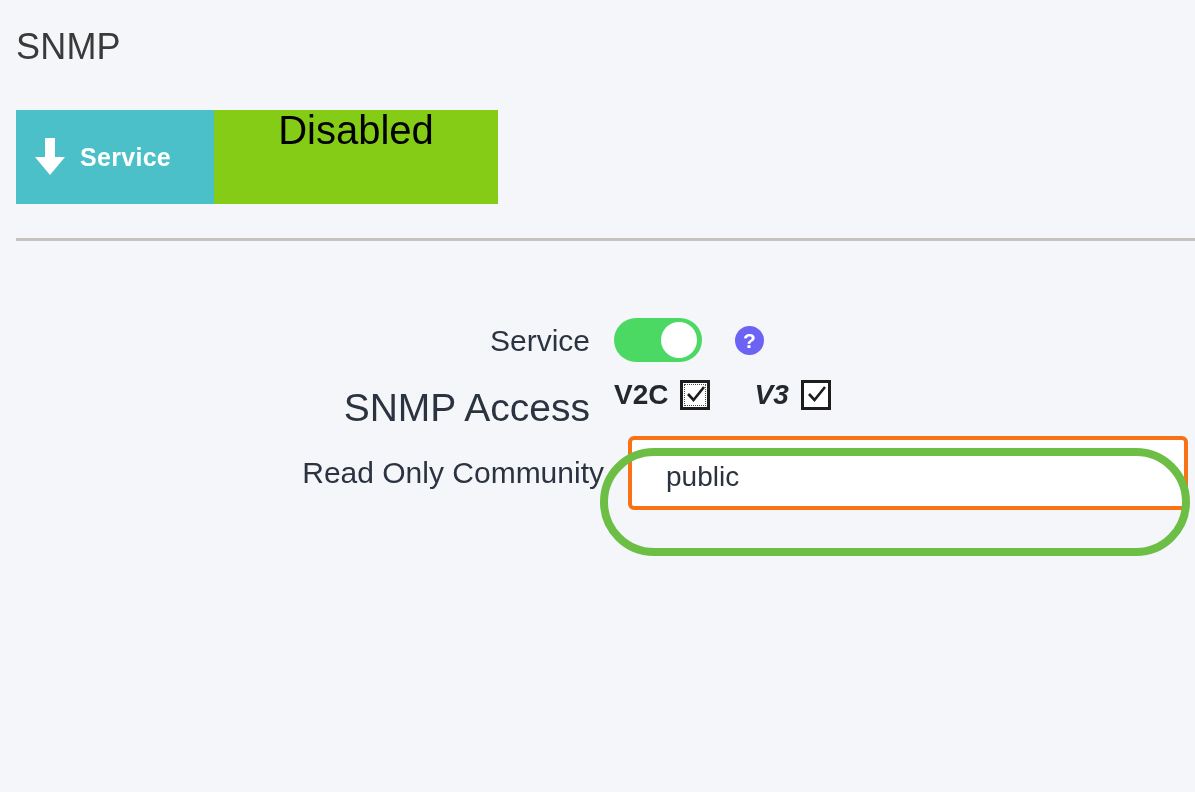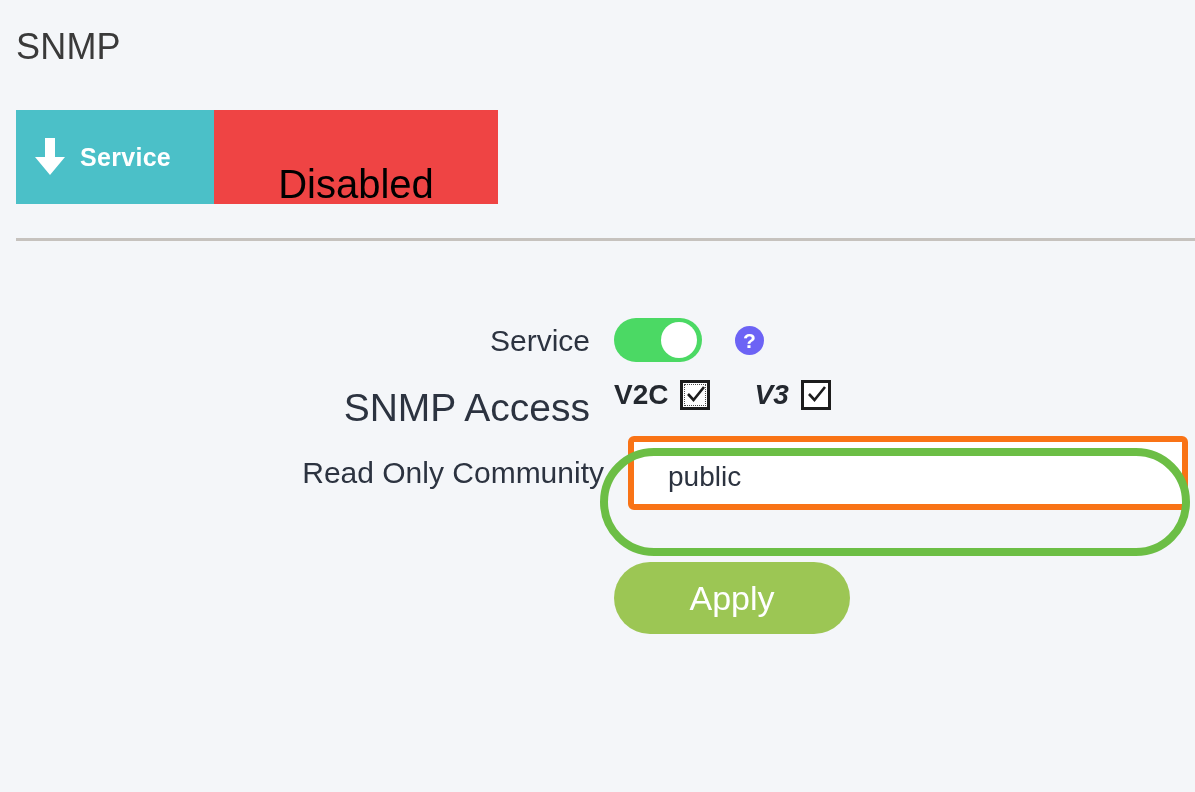--- a/index.html
+++ b/index.html
@@ -53,23 +53,23 @@
     flex: none;
   }
   .status-badge-label {
     color: #ffffff;
     font-size: 25px;
     font-weight: bold;
     letter-spacing: 0.3px;
     white-space: nowrap;
   }
   .status-value-panel {
-    background: #ef4444;
-    display: flex;
-    align-items: flex-end;
+    background: #84cc16;
+    display: flex;
+    align-items: flex-start;
     justify-content: center;
     padding: 0 44px;
     min-width: 284px;
     box-sizing: border-box;
   }
   .status-value-text {
     color: #000000;
     font-size: 40px;
     font-weight: 400;
     white-space: nowrap;
@@ -195,21 +195,21 @@
     display: block;
   }
 
   
   .row-input { height: 82px; padding-left: 14px; }
   .row-input .form-label { padding-top: 22px; }
   .text-input {
     width: 560px;
     height: 74px;
     box-sizing: border-box;
-    border: 6px solid #f97316;
+    border: 4px solid #f97316;
     border-radius: 6px;
     background: #ffffff;
     font-family: "Liberation Sans", sans-serif;
     font-size: 28px;
     color: #2c3340;
     padding: 8px 0 0 34px;
     outline: none;
     line-height: 1;
     display: block;
   }
@@ -310,22 +310,16 @@
   </div>
 
   <div class="form-row row-input">
     <div class="form-label">Read Only Community</div>
     <div class="form-control">
       <input class="text-input" type="text" value="public" style="">
     </div>
   </div>
 
 
-  <div class="apply-row">
-    <div class="apply-spacer"></div>
-    <div class="apply-wrap">
-      <button class="apply-button">Apply</button>
-    </div>
-  </div>
 
 </div>
 
 <div class="annotation-ring"></div>
 
 </body></html>

